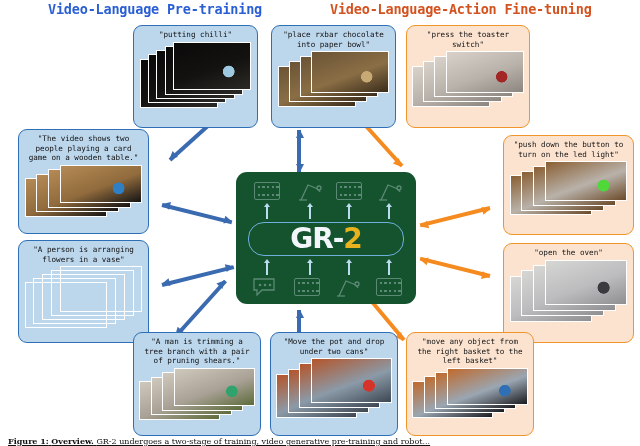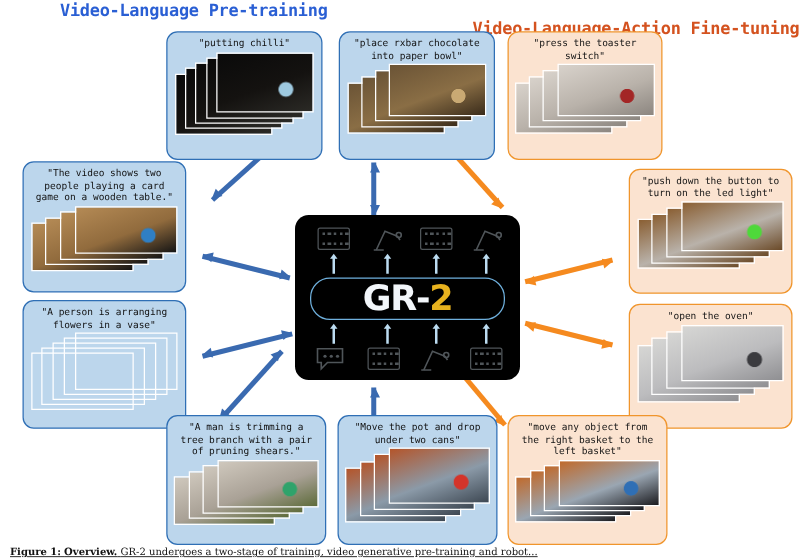--- a/index.html
+++ b/index.html
@@ -5,21 +5,21 @@
   html,body{margin:0;padding:0;background:#ffffff;}
   body{width:640px;height:446px;position:relative;overflow:hidden;
        font-family:"DejaVu Sans Mono","Liberation Mono",monospace;}
 
   .stage{position:absolute;left:0;top:0;width:516px;height:446px;padding-left:12px;}
 
   
   .hdr{position:absolute;font-weight:bold;font-size:13.5px;letter-spacing:-0.2px;
        white-space:nowrap;}
   #hdr-pre{left:48px;top:1px;color:#2a5fd4;}
-  #hdr-ft{left:330px;top:15px;color:#d4521f;margin-left:48px;}
+  #hdr-ft{left:330px;top:1px;color:#d4521f;}
 
   
   .box{position:absolute;border-radius:9px;box-sizing:border-box;overflow:hidden;}
   .box.blue{background:#bcd6ec;border:1.6px solid #2f6fb5;}
   .box.orange{background:#fbe3d0;border:1.6px solid #f0952c;}
   .cap{text-align:center;font-size:7.6px;line-height:9.6px;color:#111;
        padding:4px 3px 2px 3px;white-space:pre-line;font-weight:normal;}
   .box.orange .cap{color:#141414;}
 
   
@@ -114,21 +114,21 @@
       <span class="shaft"></span>
       <span class="h1"></span>
       <span class="h2"></span>
     </div>
   <div class="arrow ao" style="left:404px;top:340px;width:74px;transform:rotate(-130deg);">
       <span class="shaft"></span>
       <span class="h1"></span>
       <span class="h2"></span>
     </div>
 
-  <div id="center" style="background: #000000; text-decoration: underline;">
+  <div id="center" style="background: #14532d; text-decoration: underline;">
 
     <div class="micon film" style="left:18px;top:10px;width:26px;height:18px;">
         <i style="left: 2.5px; top: 3px;"></i>
         <i style="left: 7.2px; top: 3px;"></i>
         <i style="left: 11.9px; top: 3px;"></i>
         <i style="left: 16.6px; top: 3px;"></i>
         <i style="left: 21.3px; top: 3px;"></i>
         <i style="left: 2.5px; top: 11px;"></i>
         <i style="left: 7.2px; top: 11px;"></i>
         <i style="left: 11.9px; top: 11px;"></i>

